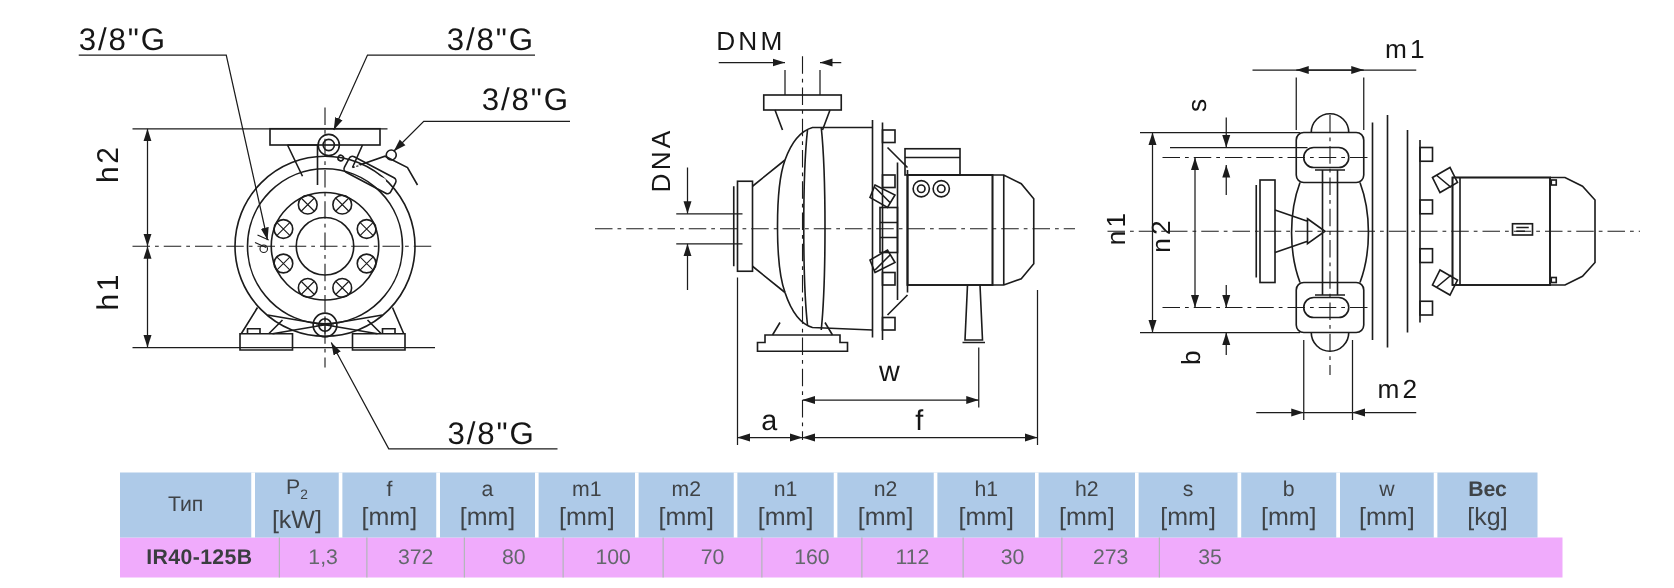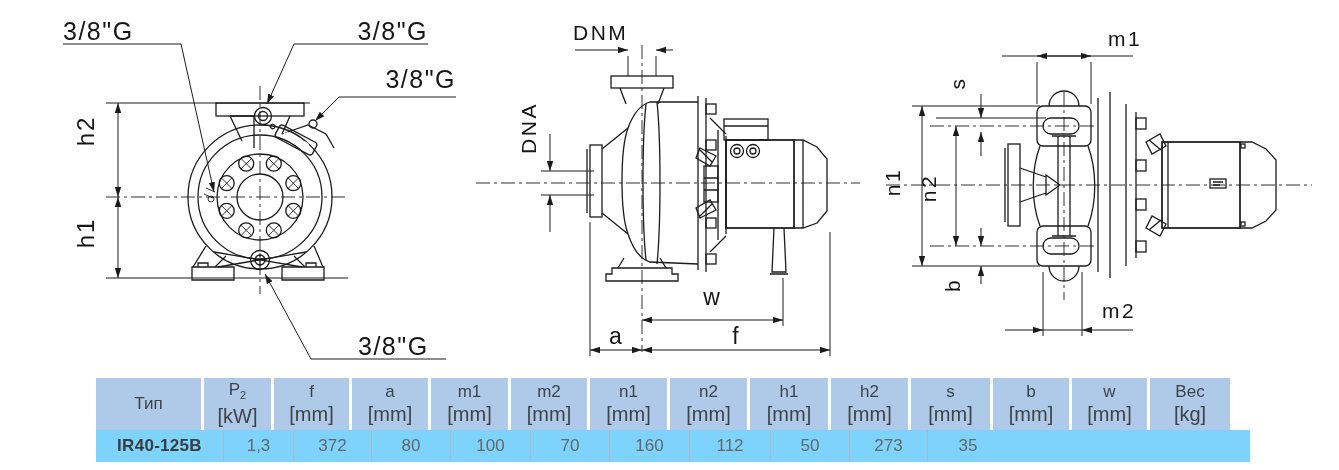--- a/index.html
+++ b/index.html
@@ -14,28 +14,28 @@
   text{font-family:"Liberation Sans",sans-serif;fill:#161616;}
   .t25{font-size:25px;letter-spacing:1.5px;}
   .t24{font-size:24px;letter-spacing:2px;}
   .t21{font-size:21px;letter-spacing:2.5px;}
   .t23{font-size:23px;letter-spacing:1px;}
   .brandtxt{font-size:9.5px;letter-spacing:1px;fill:#ffffff;font-weight:bold;}
   .nameplate-dash{stroke:#fff;stroke-width:0.8;}
   
   .spec-table{position:absolute;width:1154px;}
   .t-head{display:flex;height:52px;}
-  .t-body{display:flex;height:32px;background:#7dd3fc;text-align:center;}
+  .t-body{display:flex;height:32px;background:#f0abfc;text-align:center;}
   .hc{box-sizing:border-box;background:#aecae8;border-right:3px solid #fff;
       display:flex;flex-direction:column;align-items:center;justify-content:center;
       color:#3f4347;font-size:17px;line-height:1.25;}
   .hc:last-child{border-right:none;}
   .hc .unit{font-size:20px;}
   .hc sub{font-size:11px;}
-  .hc.bold .sym{font-weight:normal;}
+  .hc.bold .sym{font-weight:bold;}
   .dc{box-sizing:border-box;border-right:1px solid #b3b7ba;
       display:flex;align-items:center;justify-content:center;
       color:#63676c;font-size:17px;}
   .dc:last-child{border-right:none;}
   .dc.type{font-weight:bold;color:#3a3d40;letter-spacing:0.3px;}
 </style>
 </head>
 <body>
 
 <div class="canvas">
@@ -312,19 +312,19 @@
     </div>
     <div class="t-body">
       <div class="dc type" style="width:128px">IR40-125B</div>
       <div class="dc" style="width:70px">1,3</div>
       <div class="dc" style="width:78px">372</div>
       <div class="dc" style="width:79px">80</div>
       <div class="dc" style="width:80px">100</div>
       <div class="dc" style="width:79px">70</div>
       <div class="dc" style="width:80px">160</div>
       <div class="dc" style="width:81px">112</div>
-      <div class="dc" style="width:79px">50</div>
+      <div class="dc" style="width:79px">30</div>
       <div class="dc" style="width:78px">273</div>
       <div class="dc" style="width:80px">35</div>
     </div>
   </div>
 
 </div>
 
 </body></html>

